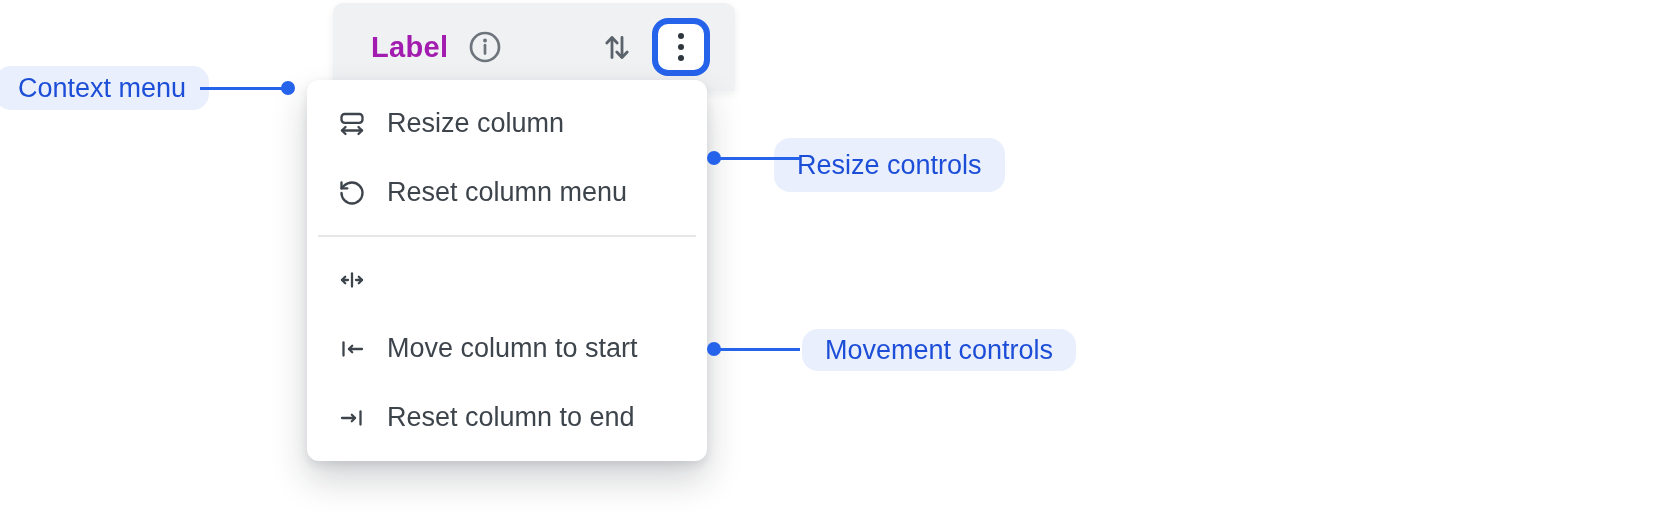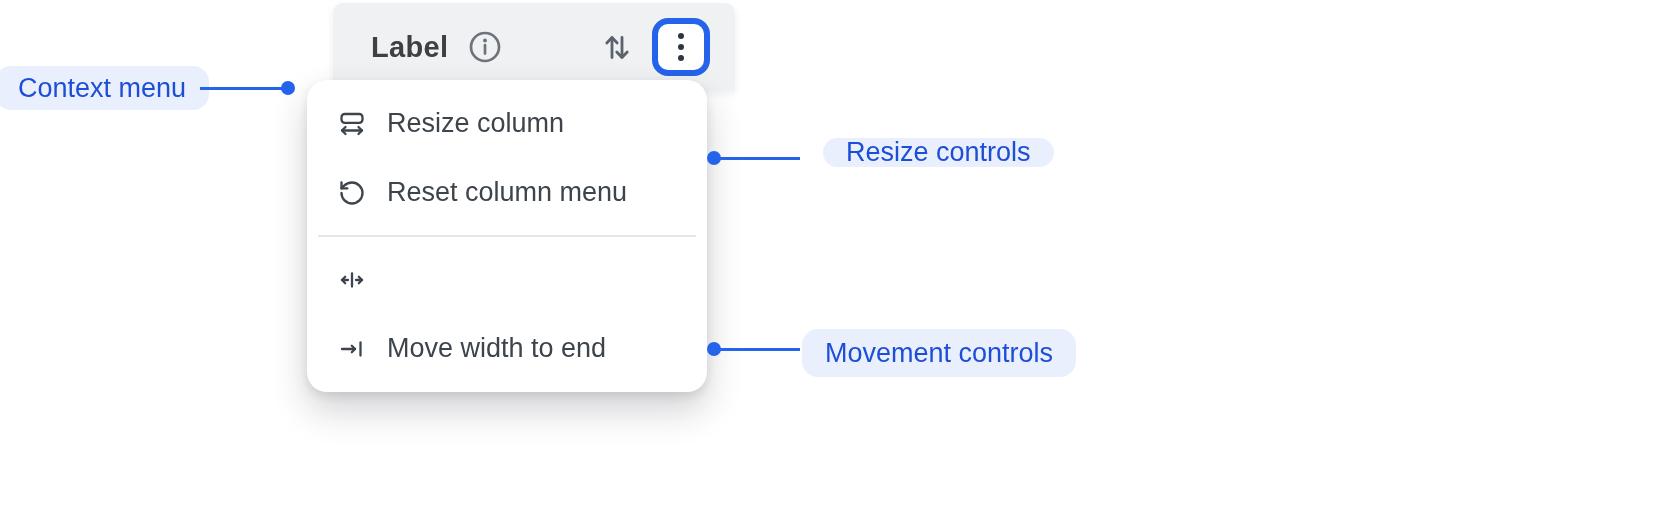--- a/index.html
+++ b/index.html
@@ -10,37 +10,37 @@
 
   
   .col-header {
     position:absolute; left:333px; top:3px; width:402px; height:88px;
     background:#f0f1f3; border-radius:10px 10px 2px 2px;
     display:flex; align-items:center; box-sizing:border-box;
     padding:0 25px 0 38px;
     box-shadow:0 3px 8px rgba(20,30,45,.07);
     z-index:1;
   }
-  .col-label { font-size:29px; font-weight:700; color:#404040; letter-spacing:.3px;text-align:right; }
+  .col-label { font-size:29px; font-weight:700; color:#a21caf; letter-spacing:.3px;text-align:right; }
   .hicon { display:flex; align-items:center; justify-content:center; }
   .info-ic { margin-left:20px; }
   .spacer { flex:1; }
   .sort-ic { margin-right:21px; }
   .overflow-btn {
     width:58px; height:58px; box-sizing:border-box; cursor:pointer;
     border:6px solid #2563eb; border-radius:16px; background:#ffffff;
     display:flex; flex-direction:column; align-items:center; justify-content:center; gap:5px;
     padding:0;
   }
   .dot3 { width:6px; height:6px; border-radius:50%; background:#2f363d; }
 
   
   .menu {
     position:absolute; left:307px; top:80px; width:400px; box-sizing:border-box;
-    background:#ffffff; border-radius:20px; padding:9px 0;
+    background:#ffffff; border-radius:12px; padding:9px 0;
     box-shadow:0 18px 36px rgba(23,31,42,.20), 0 4px 10px rgba(23,31,42,.10);
     z-index:2;
   }
   .menu-item {
     height:69px; display:flex; align-items:center; gap:21px;
     padding:0 24px 0 31px; font-size:27px; color:#3d444b; cursor:pointer;
   }
   .mi-icon { width:28px; height:28px; flex:0 0 28px; display:flex; align-items:center; justify-content:center; color:#3d444b; }
   .menu-divider { height:2px; background:#e5e6e8; margin:8px 11px; }
 
@@ -50,25 +50,25 @@
     background:#e9effd; color:#1d4ed8; font-size:27px; font-weight:500;
     display:flex; align-items:center; padding:0 23px; white-space:nowrap; z-index:3;
   }
   .wire { position:absolute; height:3px; background:#2563eb; z-index:3; }
   .adot { position:absolute; width:14px; height:14px; border-radius:50%; background:#2563eb; z-index:4; }
 
   .pill-context  { left:-5px;  top:66px; }
   .wire-context  { left:200px; top:87px;  width:82px; }
   .dot-context   { left:281px; top:81px; }
 
-  .pill-resize   { left:823px; top:138px; height:29px; }
+  .pill-resize   { left:774px; top:138px; height:54px; }
   .wire-resize   { left:714px; top:157px; width:86px; }
   .dot-resize    { left:707px; top:151px; }
 
-  .pill-movement { left:802px; top:329px; height:48px; }
+  .pill-movement { left:802px; top:329px; height:42px; }
   .wire-movement { left:714px; top:348px; width:86px; }
   .dot-movement  { left:707px; top:342px; }
 
   svg { display:block; }
 </style>
 </head>
 <body>
 
 <div class="canvas">
 
@@ -128,30 +128,40 @@
         <svg width="28" height="28" viewBox="0 0 28 28" fill="none" stroke="currentColor" stroke-width="2.3" stroke-linecap="round" stroke-linejoin="round">
           <path d="M14 7.5 V 20.5"></path>
           <path d="M10 14 H 4"></path>
           <path d="M7.2 10.8 L 4 14 L 7.2 17.2"></path>
           <path d="M18 14 H 24"></path>
           <path d="M20.8 10.8 L 24 14 L 20.8 17.2"></path>
         </svg>
       </span>
     </div>
 
+    <div class="menu-item">
+      <span class="mi-icon">
+        <svg width="28" height="28" viewBox="0 0 28 28" fill="none" stroke="currentColor" stroke-width="2.3" stroke-linecap="round" stroke-linejoin="round">
+          <path d="M5.5 7.5 V 20.5"></path>
+          <path d="M24 14 H 11"></path>
+          <path d="M14.2 10.8 L 11 14 L 14.2 17.2"></path>
+        </svg>
+      </span>
+      <span>Move column to start</span>
+    </div>
 
     <div class="menu-item">
       <span class="mi-icon">
         <svg width="28" height="28" viewBox="0 0 28 28" fill="none" stroke="currentColor" stroke-width="2.3" stroke-linecap="round" stroke-linejoin="round">
           <path d="M22.5 7.5 V 20.5"></path>
           <path d="M4 14 H 17"></path>
           <path d="M13.8 10.8 L 17 14 L 13.8 17.2"></path>
         </svg>
       </span>
-      <span>Move width to end</span>
+      <span>Reset column to end</span>
     </div>
 
   </div>
 
   <div class="pill pill-context">Context menu</div>
   <div class="wire wire-context"></div>
   <div class="adot dot-context"></div>
 
   <div class="pill pill-resize">Resize controls</div>
   <div class="wire wire-resize"></div>

